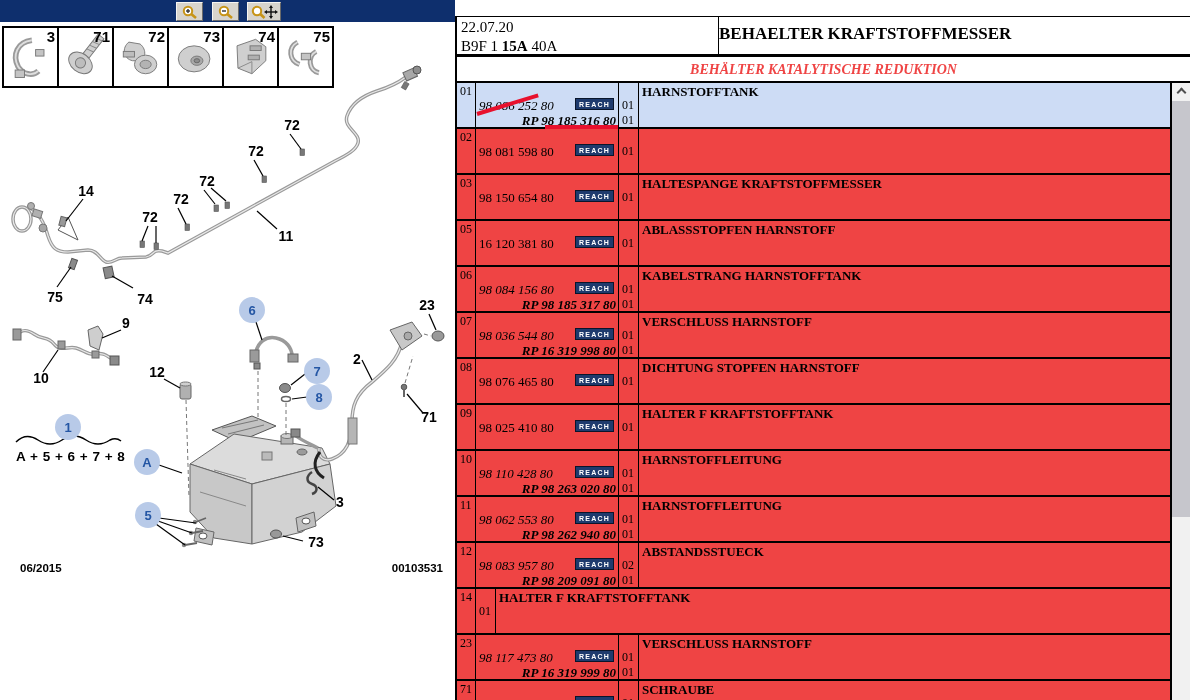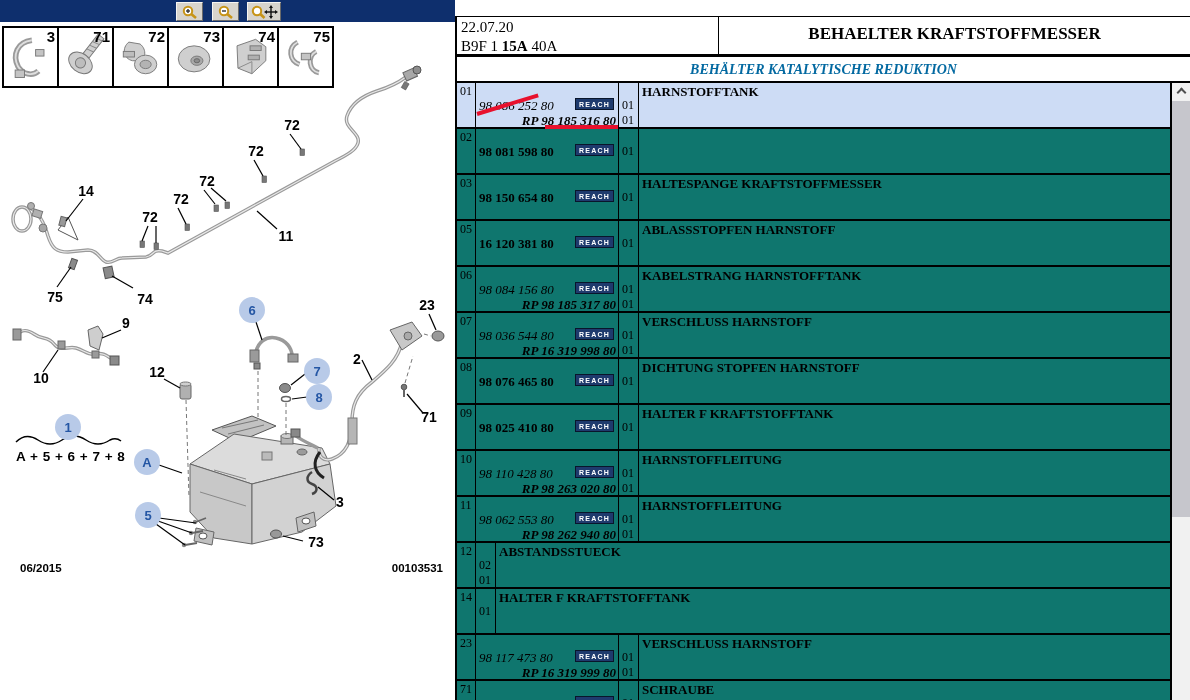--- a/index.html
+++ b/index.html
@@ -28,34 +28,34 @@
   .ldr{stroke:#000;stroke-width:1.2}
   .tube{stroke:#9a9a9a;stroke-width:3.5;fill:none}
   .tubein{stroke:#e9e9e9;stroke-width:1.2;fill:none}
   .clip{fill:#787878;stroke:#555;stroke-width:.6}
   .dash{stroke:#777;stroke-width:1;stroke-dasharray:4 3;fill:none}
 
   
   .right-panel{position:absolute;left:455px;top:16px;width:735px;height:700px;border-left:2px solid #000;background:#fff}
   .hdr{height:41px;border-top:1px solid #000;border-bottom:3px solid #000;display:flex}
   .hdr-left{width:262px;border-right:1px solid #000;padding:1px 4px;font-size:15px;line-height:19px}
-  .hdr-title{flex:1;text-align:center;font-weight:bold;font-size:17px;padding-top:7px}
+  .hdr-title{flex:1;font-weight:bold;font-size:17px;padding-top:7px}
   .banner{height:26px;border-bottom:2px solid #000;text-align:center;padding-top:5px;
-          font-style:italic;font-weight:bold;font-size:14px;color:#0369a1}
+          font-style:italic;font-weight:bold;font-size:14px;color:#ef4444}
 
   .tablewrap{position:absolute;top:67px;left:0;right:0;bottom:0;display:flex}
   .rows{flex:1;overflow:hidden;border-right:2px solid #000}
-  .trow{height:46px;border-bottom:2px solid #000;display:flex;position:relative;background:#0f766e}
+  .trow{height:46px;border-bottom:2px solid #000;display:flex;position:relative;background:#ef4444}
   .trow.hl{background:#cddcf5}
   .c-item{width:19px;border-right:1px solid #000;font-size:12px;padding:1px 0 0 3px}
   .c-part{width:143px;border-right:1px solid #000;position:relative;font-size:13px}
   .c-qty{width:20px;border-right:1px solid #000;font-size:12px;padding:15px 0 0 3px;line-height:15px}
   .c-desc{flex:1;padding:1px 3px;font-size:13px;font-weight:bold;line-height:15px}
   .d2{font-weight:bold}
-  .pn{position:absolute;left:3px;top:15px;white-space:nowrap;font-weight:bold}
+  .pn{position:absolute;left:3px;top:15px;white-space:nowrap;font-weight:normal}
   .pn.old{font-weight:normal;font-style:italic}
   .pn.rp{left:auto;right:2px;top:30px;font-weight:bold;font-style:italic}
   .reach{position:absolute;right:4px;top:15px;background:#1e3a6d;color:#fff;
          font:bold 7px "Liberation Sans",sans-serif;letter-spacing:1.2px;
          padding:2px 3px 1px;border:1px solid #09152b;cursor:pointer}
   .strike{position:absolute;left:1px;top:29px;width:64px;height:4px;background:#e8112d;
           transform:rotate(-17deg);transform-origin:left center}
   .redline{position:absolute;right:0;top:42px;width:73px;height:4px;background:#e8112d}
 
   .scrollbar{width:18px;background:#f1f1f1;position:relative}
@@ -509,20 +509,25 @@
               <div>01</div>
               <div>01</div>
             </div>
           <div class="c-desc">
               <div class="d1">HARNSTOFFLEITUNG</div>
             </div>
         </div>
 
         <div class="trow">
           <div class="c-item">12</div>
+          <div class="c-part">
+            <span class="pn old">98 083 957 80</span>
+            <span class="reach">REACH</span>
+            <span class="pn rp">RP 98 209 091 80</span>
+          </div>
           <div class="c-qty">
               <div>02</div>
               <div>01</div>
             </div>
           <div class="c-desc">
               <div class="d1">ABSTANDSSTUECK</div>
             </div>
         </div>
 
         <div class="trow">

